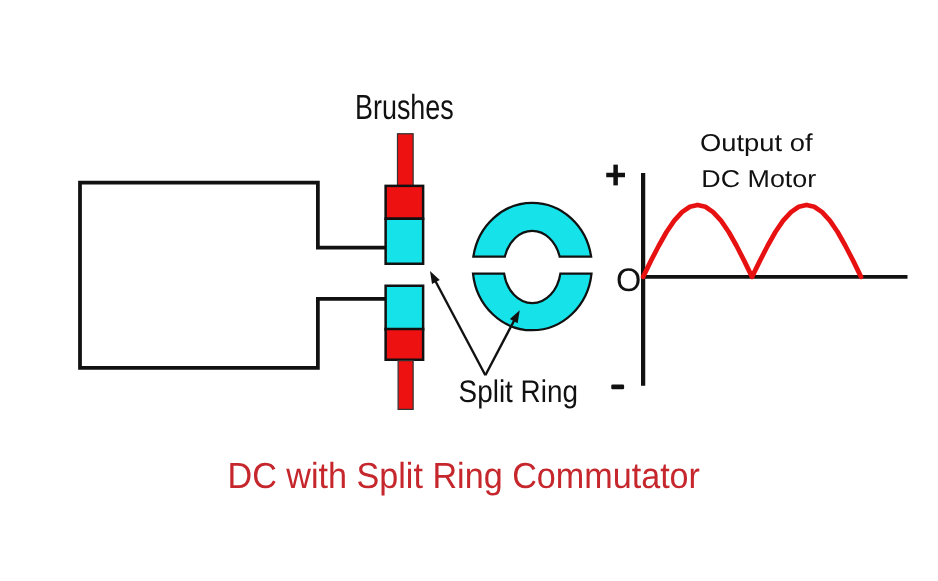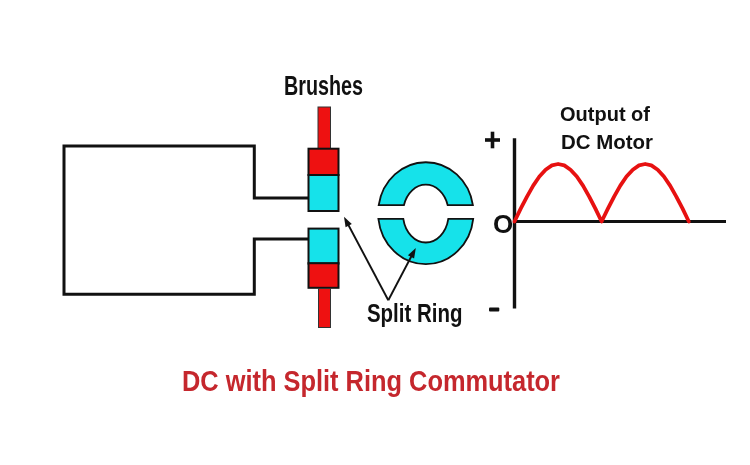--- a/index.html
+++ b/index.html
@@ -1,17 +1,17 @@
 <!DOCTYPE html>
 <html><head>
 <meta charset="utf-8">
 <style>
 html,body{margin:0;padding:0;background:#ffffff;}
 #stage{position:relative;width:750px;height:465px;background:#fff;overflow:hidden;
- font-family:"Liberation Sans",sans-serif;font-weight:bold;}
+ font-family:"Liberation Sans",sans-serif;}
 svg{position:absolute;left:0;top:0;}
 </style>
 </head>
 <body>
 <div id="stage">
 <svg width="750" height="465" viewBox="0 0 750 465">
 
   <path d="M 308 198 L 254.3 198 L 254.3 146 L 64 146 L 64 294.3 L 254.3 294.3 L 254.3 239 L 308 239" fill="none" stroke="#111" stroke-width="3"></path>
 
   <rect x="318" y="107" width="12.5" height="43" fill="#ee1111" stroke="#333" stroke-width="1"></rect>

